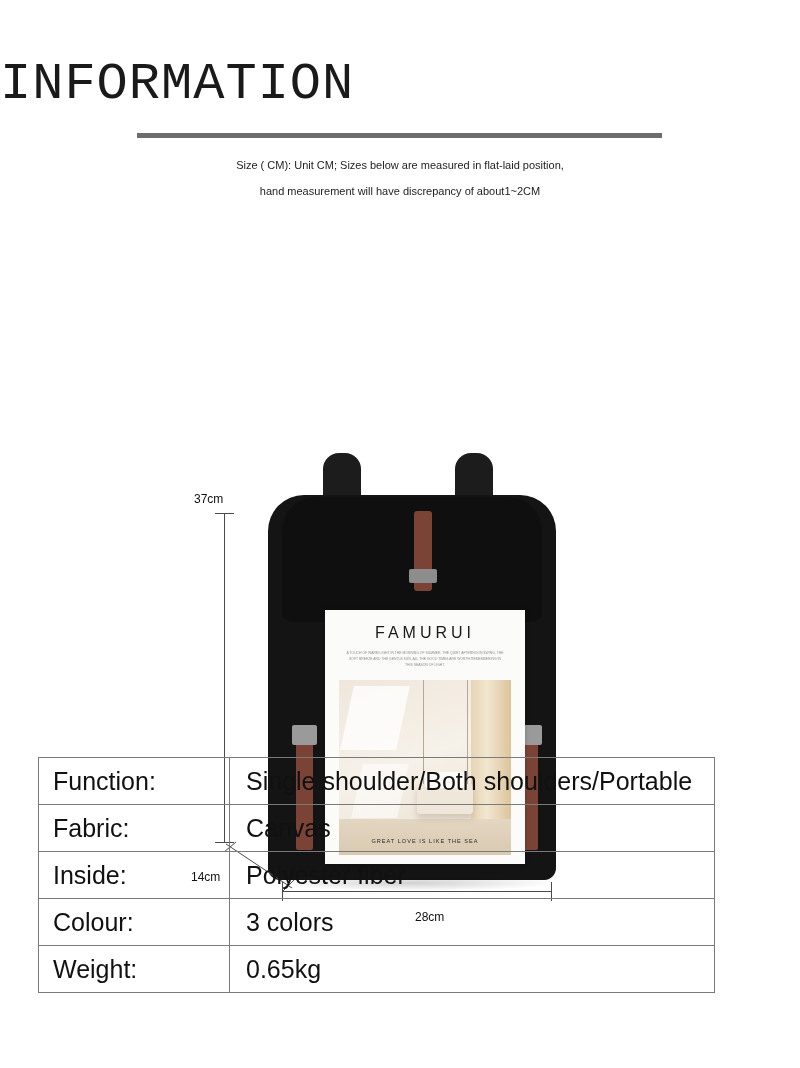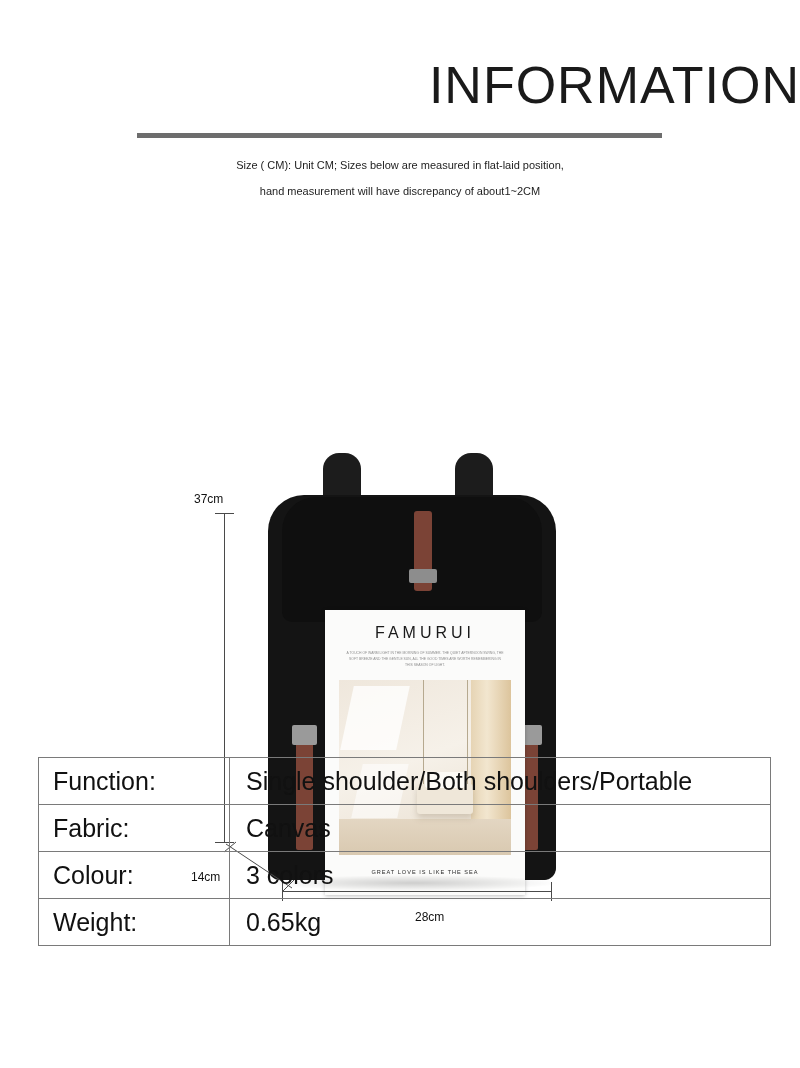--- a/index.html
+++ b/index.html
@@ -15,26 +15,26 @@
     color: #111111;
     overflow: hidden;
   }
 
   
   .header-title {
     position: absolute;
     top: 55px;
     left: 0;
     width: 800px;
-    text-align: right;
+    text-align: left;
     font-size: 52px;
     letter-spacing: 1px;
     font-weight: 400;
     color: #1a1a1a;
-    font-family: Liberation Sans, sans-serif;
+    font-family: Liberation Mono, monospace;
   }
   .header-rule {
     position: absolute;
     top: 133px;
     left: 137px;
     width: 525px;
     height: 5px;
     background: #6d6d6d;
   }
   .subtitle {
@@ -179,21 +179,21 @@
     border-radius: 2px;
   }
   .bp-buckle-sr {
     left: 517px; top: 500px; width: 25px; height: 20px;
     background: #9a9a9a;
     border-radius: 2px;
   }
 
   
   .poster {
-    left: 325px; top: 385px; width: 200px; height: 285px;
+    left: 325px; top: 385px; width: 200px; height: 254px;
     background: #fbfbfa;
     box-shadow: 0 1px 4px rgba(0,0,0,.25);
   }
   .poster-brand {
     position: absolute;
     top: 14px; left: 0; width: 200px;
     text-align: center;
     font-size: 16px;
     letter-spacing: 4px;
     color: #1a1a1a;
@@ -266,21 +266,21 @@
   .bp-shadow {
     left: 265px; top: 650px; width: 295px; height: 16px;
     background: radial-gradient(ellipse at center, rgba(0,0,0,.18) 0%, rgba(0,0,0,0) 70%);
   }
 
   
   .spec-table {
     position: absolute;
     top: 757px;
     left: 38px;
-    width: 733px;
+    width: 677px;
     border-collapse: collapse;
     table-layout: fixed;
   }
   .spec-table td {
     border: 1px solid #7a7a7a;
     height: 46px;
     font-size: 25px;
     color: #111;
     padding: 0 0 0 14px;
     vertical-align: middle;
@@ -353,20 +353,24 @@
   <tbody>
     <tr>
       <td class="key">Function:</td>
       <td class="val">Single shoulder/Both shoulders/Portable</td>
     </tr>
     <tr>
       <td class="key">Fabric:</td>
       <td class="val">Canvas</td>
     </tr>
     <tr>
+      <td class="key">Inside:</td>
+      <td class="val">Polyester fiber</td>
+    </tr>
+    <tr>
       <td class="key">Colour:</td>
       <td class="val">3 colors</td>
     </tr>
     <tr>
       <td class="key">Weight:</td>
       <td class="val">0.65kg</td>
     </tr>
   </tbody>
 </table>
 

